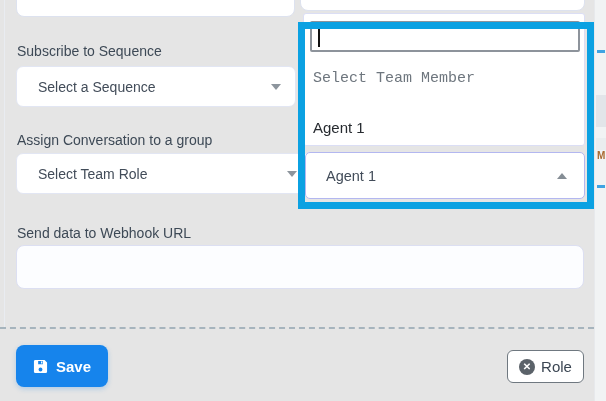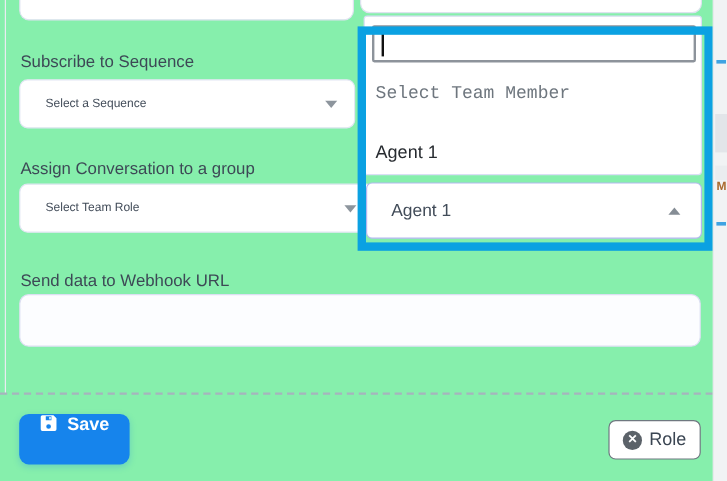--- a/index.html
+++ b/index.html
@@ -4,55 +4,55 @@
 <style>
   :root{
     --highlight-box:#0ba1e2;
     --save-button:#1684ec;
     --label-text:#3d4956;
     --muted-text:#6e767e;
   }
   *{margin:0;padding:0;box-sizing:border-box;}
   html,body{background:#fff;}
   body{font-family:"Liberation Sans","DejaVu Sans",sans-serif;}
-  .screen{position:relative;width:606px;height:401px;background:#86efac;overflow:hidden;}
+  .screen{position:relative;width:606px;height:401px;background:#e5e5e5;overflow:hidden;}
 
   .modal-left-border{position:absolute;left:4px;top:0;width:1px;height:328px;background:#e9ecf1;}
 
   .input{position:absolute;background:#fff;border:1px solid #dde2ef;border-radius:8px;outline:none;font:14px "Liberation Sans",sans-serif;color:#3d4956;padding:0 10px;}
   .top-left-input{left:16px;top:-13px;width:279px;height:30px;}
   .top-right-input{left:300px;top:-16px;width:285px;height:27px;}
 
   .label{position:absolute;font-size:14px;color:var(--label-text,#3d4956);line-height:18px;}
   .label1{left:17px;top:42px;}
   .label2{left:17px;top:131px;}
   .label3{left:17px;top:224px;}
 
-  .select{position:absolute;background:#fff;border:1px solid #e2e6f3;border-radius:7px;display:flex;align-items:center;justify-content:space-between;font-size:10px;color:#424c59;cursor:pointer;}
+  .select{position:absolute;background:#fff;border:1px solid #e2e6f3;border-radius:7px;display:flex;align-items:center;justify-content:space-between;font-size:14px;color:#424c59;cursor:pointer;}
   .select1{left:16px;top:66px;width:280px;height:41px;padding:0 14px 0 21px;}
   .select2{left:16px;top:153px;width:296px;height:41px;padding:0 14px 0 21px;}
   .select3{left:305px;top:152px;width:280px;height:47px;border:1px solid #b3b7f0;border-radius:5px;padding:0 17px 0 20px;font-size:14.5px;}
 
   .caret-down{width:0;height:0;border-left:5px solid transparent;border-right:5px solid transparent;border-top:6px solid #8d959d;display:inline-block;}
   .caret-up{width:0;height:0;border-left:5px solid transparent;border-right:5px solid transparent;border-bottom:6px solid #858d95;display:inline-block;}
 
   .dropdown-panel{position:absolute;left:303px;top:13px;width:282px;height:133px;background:#fff;border:1px solid #dbdef5;border-radius:3px;}
   .search-input{position:absolute;left:310px;top:21px;width:270px;height:31px;background:#fff;border:2px solid #8d939b;border-radius:2px;padding:0 8px;font:14px "Liberation Sans",sans-serif;color:#222;outline:none;}
   .text-cursor{position:absolute;left:318px;top:26px;width:1.5px;height:21px;background:#111;}
   .option{position:absolute;font-size:15px;line-height:18px;cursor:pointer;}
   .option1{left:313px;top:70px;color:var(--muted-text,#6e767e);font-family:Liberation Mono, monospace;}
   .option2{left:313px;top:119px;color:#272b30;}
 
   .highlight-box{position:absolute;left:298px;top:22px;width:296px;height:187px;border:7px solid var(--highlight-box,#0ba1e2);pointer-events:none;}
 
   .webhook-input{left:16px;top:245px;width:568px;height:44px;background:#fcfdff;border:1px solid #dcdff2;}
 
   .footer-divider{position:absolute;left:0;top:327px;width:594px;height:0;border-top:2px dashed #a6b4bd;}
 
-  .save-button{position:absolute;left:16px;top:345px;width:92px;height:42px;background:var(--save-button,#1684ec);border:none;border-radius:8px;color:#fff;font:bold 15px "Liberation Sans",sans-serif;display:flex;align-items:flex-start;justify-content:center;gap:8px;cursor:pointer;box-shadow:0 2px 5px rgba(22,132,236,.25);}
+  .save-button{position:absolute;left:16px;top:345px;width:92px;height:42px;background:var(--save-button,#1684ec);border:none;border-radius:8px;color:#fff;font:bold 15px "Liberation Sans",sans-serif;display:flex;align-items:center;justify-content:center;gap:8px;cursor:pointer;box-shadow:0 2px 5px rgba(22,132,236,.25);}
   .close-button{position:absolute;left:507px;top:350px;width:77px;height:33px;background:#fff;border:1px solid #6f7880;border-radius:6px;color:#3a4552;font:15px "Liberation Sans",sans-serif;display:flex;align-items:center;justify-content:center;gap:6px;cursor:pointer;}
   .close-icon-circle{width:16px;height:16px;border-radius:50%;background:#5b6269;color:#fff;font:bold 10px "Liberation Sans",sans-serif;display:flex;align-items:center;justify-content:center;line-height:1;}
 
   .page-strip{position:absolute;left:594px;top:0;width:12px;height:401px;background:#f1f3f4;border-left:1px solid #e7e9ec;}
   .strip-dash{position:absolute;left:2px;width:8px;height:3px;background:#3fa3e2;}
   .strip-dash1{top:50px;}
   .strip-dash2{top:185px;}
   .strip-block1{position:absolute;left:1px;top:95px;width:11px;height:32px;background:#e2e5e9;}
   .strip-block2{position:absolute;left:1px;top:138px;width:11px;height:12px;background:#eaedef;}
   .strip-glyph{position:absolute;left:2px;top:150px;font:bold 10px "Liberation Sans",sans-serif;color:#aa6a2f;}

